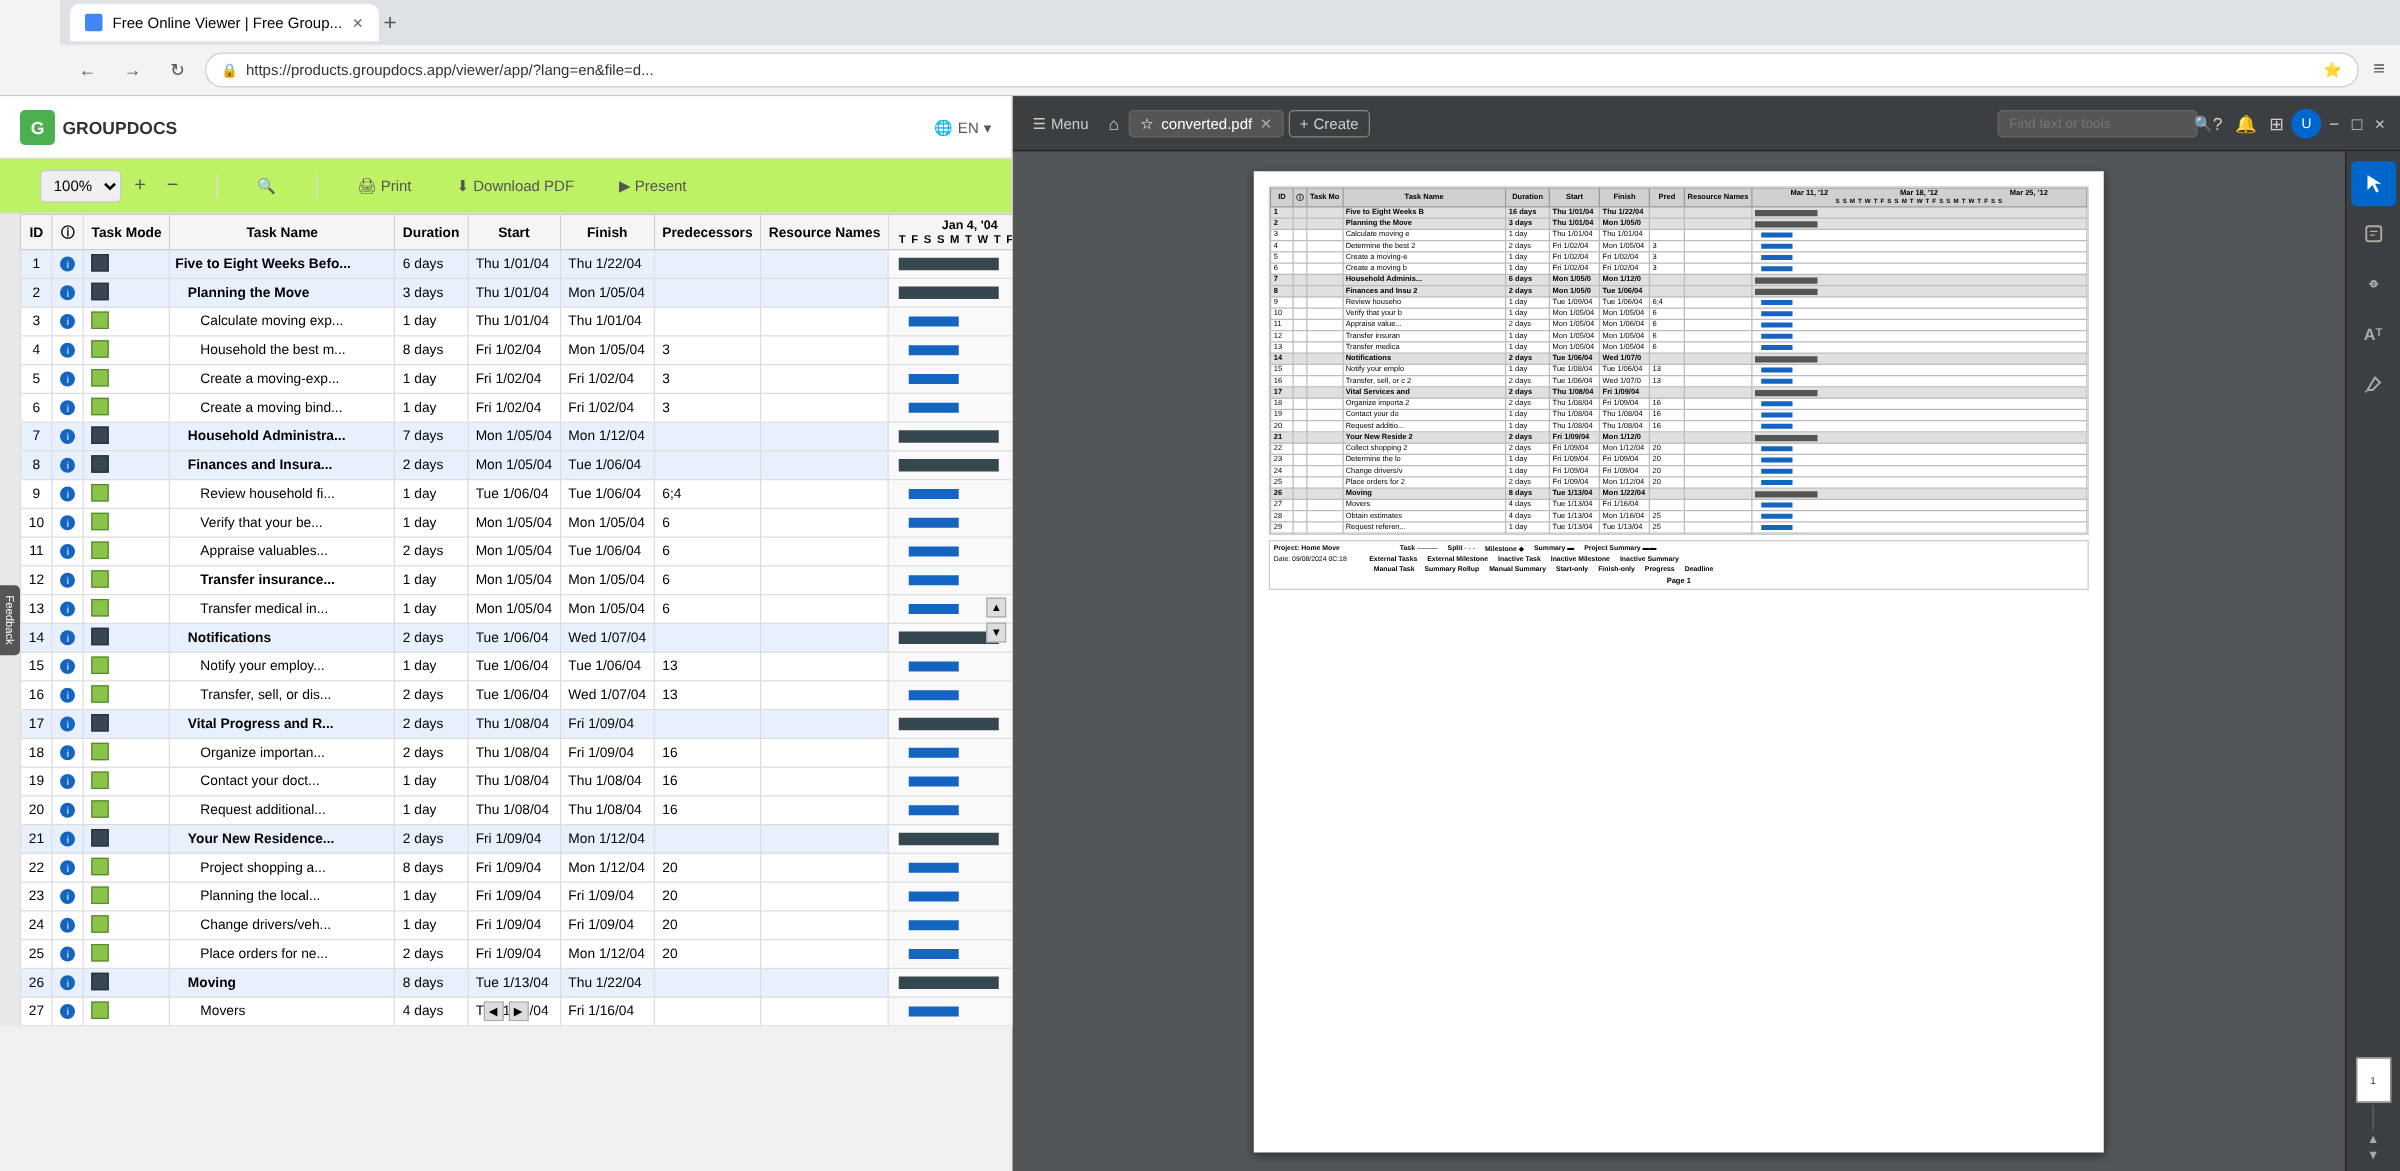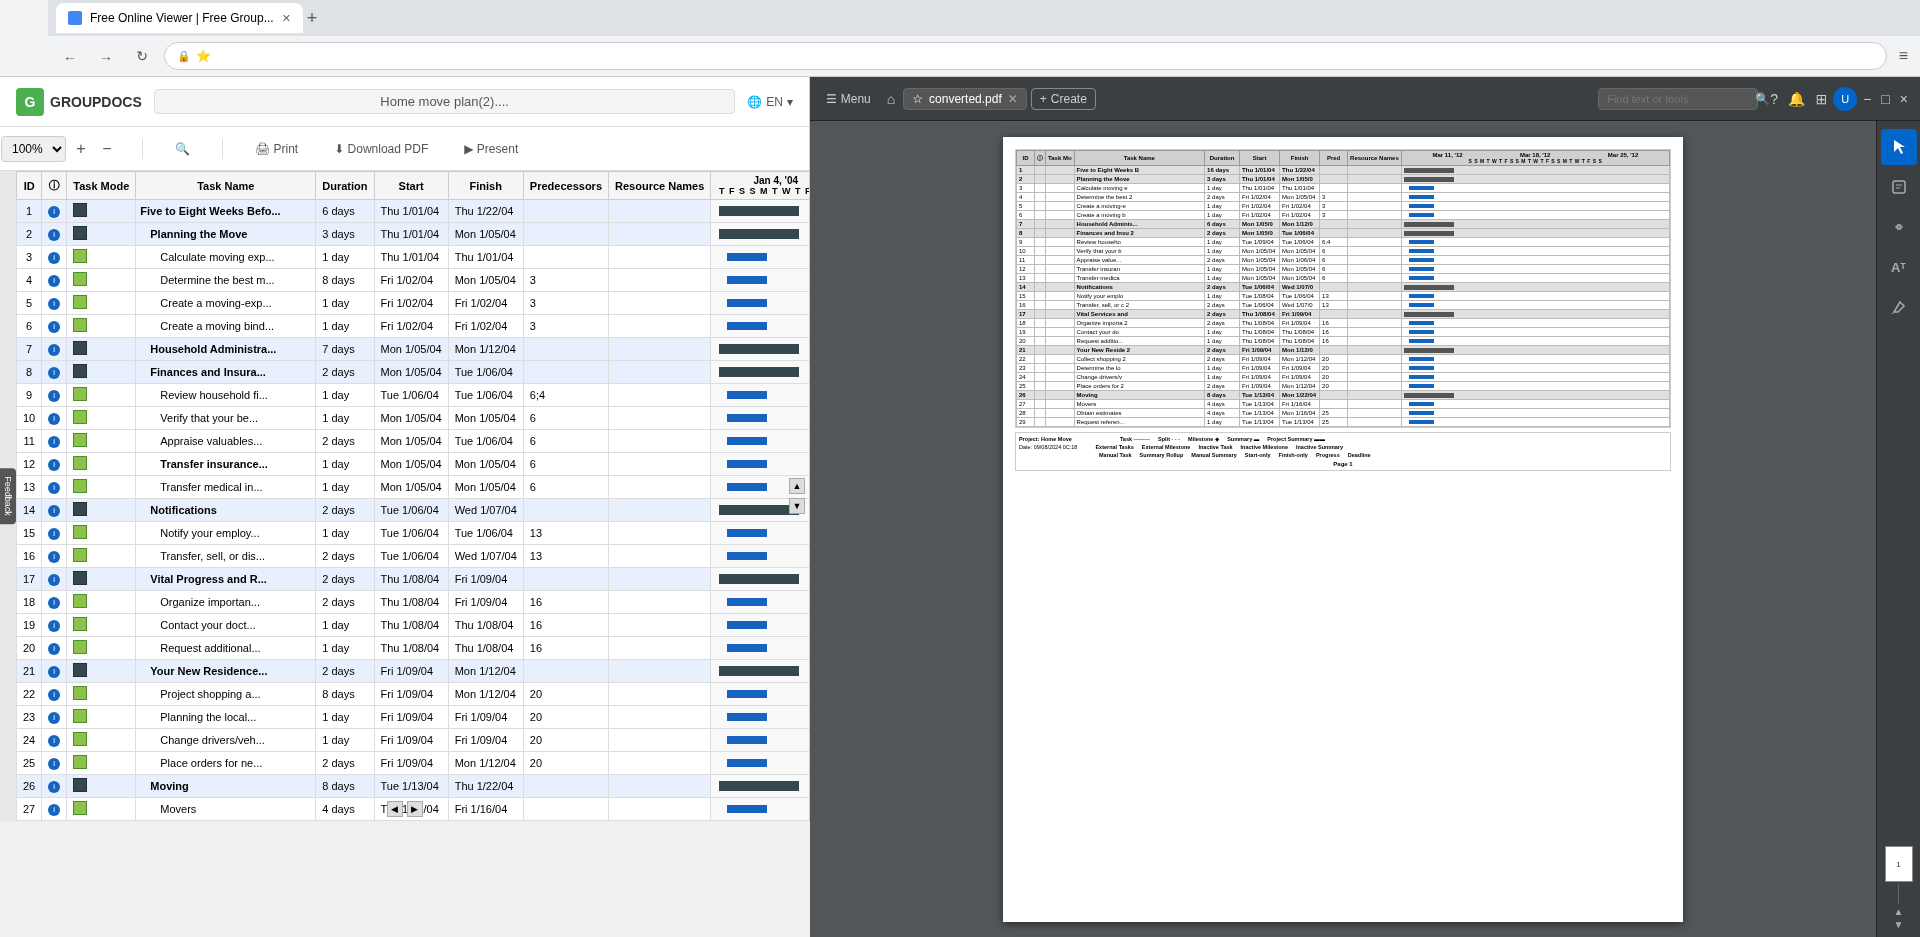--- a/index.html
+++ b/index.html
@@ -89,23 +89,23 @@
       font-size: 13px; 
       color: #555;
       background: #f5f5f5;
       padding: 4px 12px;
       border-radius: 4px;
       border: 1px solid #ddd;
     }
     .gd-lang { display: flex; align-items: center; gap: 4px; font-size: 12px; color: #555; cursor: pointer; margin-left: auto; }
 
     .gd-toolbar {
-      background: #ffffff;
+      background: #bef264;
       border-bottom: 1px solid #ddd;
-      padding: 6px 1px;
+      padding: 6px 32px;
       display: flex;
       align-items: center;
       gap: 20px;
       height: 44px;
     }
     .zoom-control { display: flex; align-items: center; gap: 4px; }
     .zoom-select { border: 1px solid #ccc; border-radius: 4px; padding: 2px 6px; font-size: 12px; height: 26px; }
     .toolbar-btn {
       background: none;
       border: none;
@@ -347,37 +347,37 @@
       <span class="tab-close">✕</span>
     </div>
     <button class="tab-new">+</button>
   </div>
   <div class="browser-controls">
     <button class="nav-btn">←</button>
     <button class="nav-btn">→</button>
     <button class="nav-btn">↻</button>
     <div class="url-bar">
       <span style="color:#666; font-size:11px;">🔒</span>
+      <span class="url-text">https://products.groupdocs.app/viewer/app/?lang=en&amp;file=d...</span>
       <span style="color:#666;">⭐</span>
     </div>
     <button class="menu-btn">≡</button>
   </div>
 </div>
 
 <div class="main-split">
 
   <div class="left-panel-wrapper">
     <div class="left-panel">
 
       <div class="gd-header">
         <div class="gd-logo">
           <div class="gd-logo-icon">G</div>
           <span class="gd-logo-text">GROUPDOCS</span>
         </div>
-        <div class="gd-filename">Home move plan(2)....</div>
         <div class="gd-lang">
           <span>🌐</span>
           <span>EN</span>
           <span>▾</span>
         </div>
       </div>
 
       <div class="gd-toolbar">
         <div class="zoom-control">
           <select class="zoom-select">
@@ -478,21 +478,21 @@
       </td>
     </tr>
                 <tr>
       <td class="col-id">4</td>
       <td class="col-info">
         <div style="width:12px;height:12px;background:#1565c0;border-radius:50%;display:inline-flex;align-items:center;justify-content:center;color:white;font-size:8px;">i</div>
       </td>
       <td class="col-mode">
         <div style="width:14px;height:14px;background:#8BC34A;border:1px solid #558B2F;display:inline-block;"></div>
       </td>
-      <td class="col-name" style="padding-left:24px; font-weight:normal;">Determine the best m...</td>
+      <td class="col-name" style="padding-left:24px; font-weight:normal;">Household the best m...</td>
       <td class="col-duration">8 days</td>
       <td class="col-start">Fri 1/02/04</td>
       <td class="col-finish">Mon 1/05/04</td>
       <td class="col-pred">3</td>
       <td class="col-resource"></td>
       <td class="gantt-chart-area">
         <div style="height:8px;width:40px;background:#1565C0;margin:5px 10px;"></div>
       </td>
     </tr>
                 <tr>

